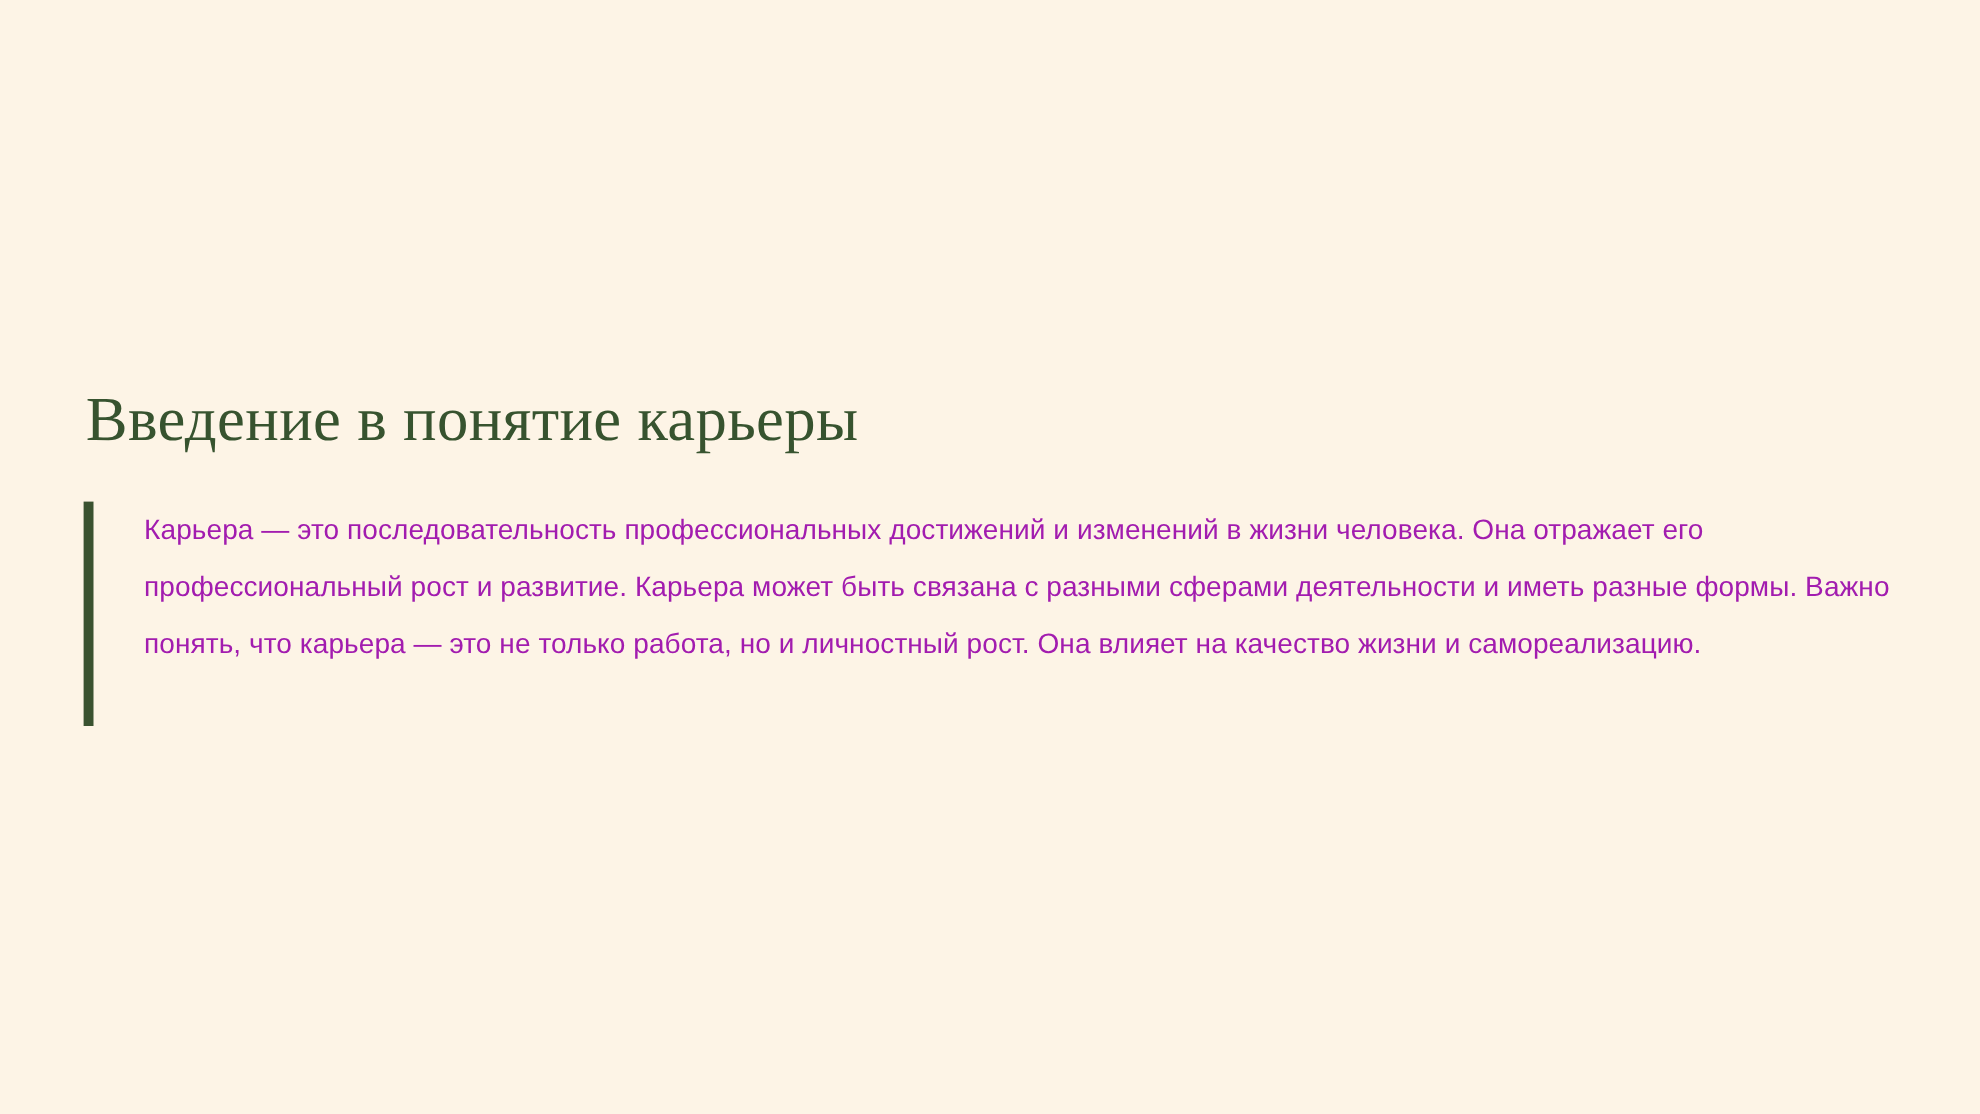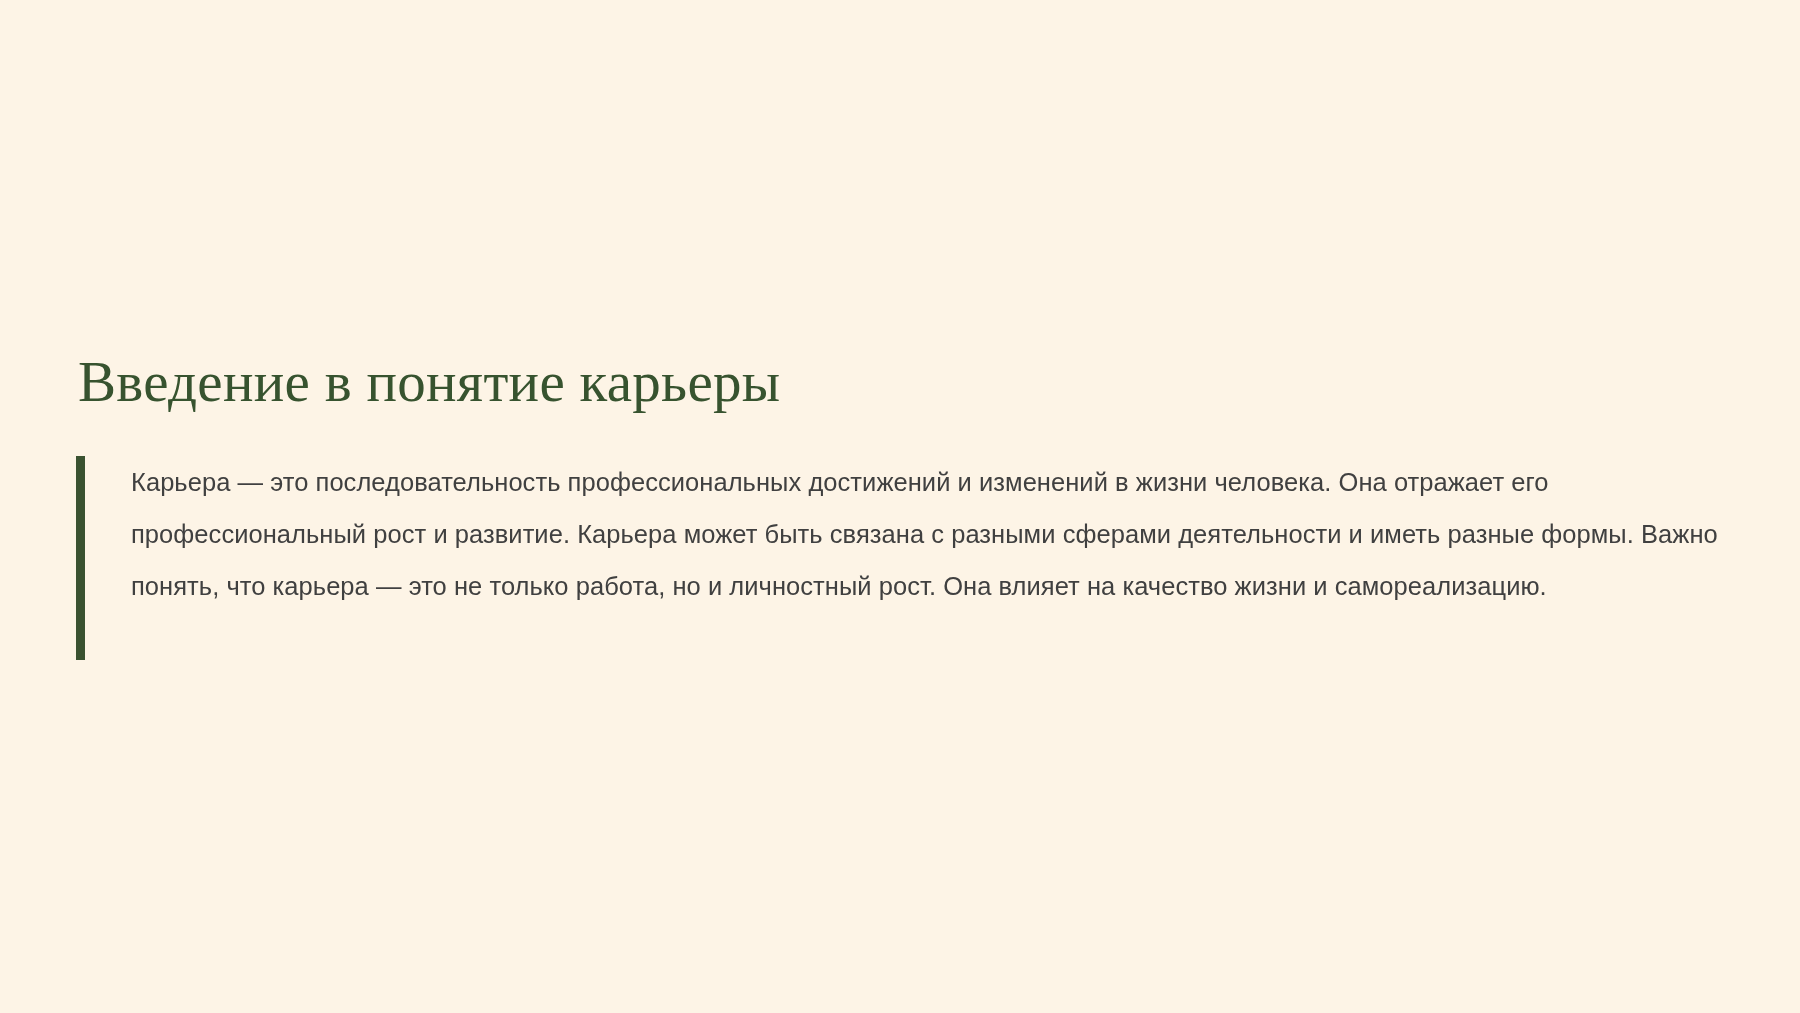--- a/index.html
+++ b/index.html
@@ -54,21 +54,21 @@
     width: 9px;
     height: 204px;
     background: #3a5230;
   }
 
   .body-paragraph {
     margin: 0;
     font-family: "Liberation Sans", sans-serif;
     font-size: 25.5px;
     line-height: 52px;
-    color: #404040;
+    color: #a21caf;
     font-weight: 400;
     max-width: 1670px;
     letter-spacing: 0.05px;
   }
 </style>
 </head>
 <body>
 
 <div class="slide">
 

